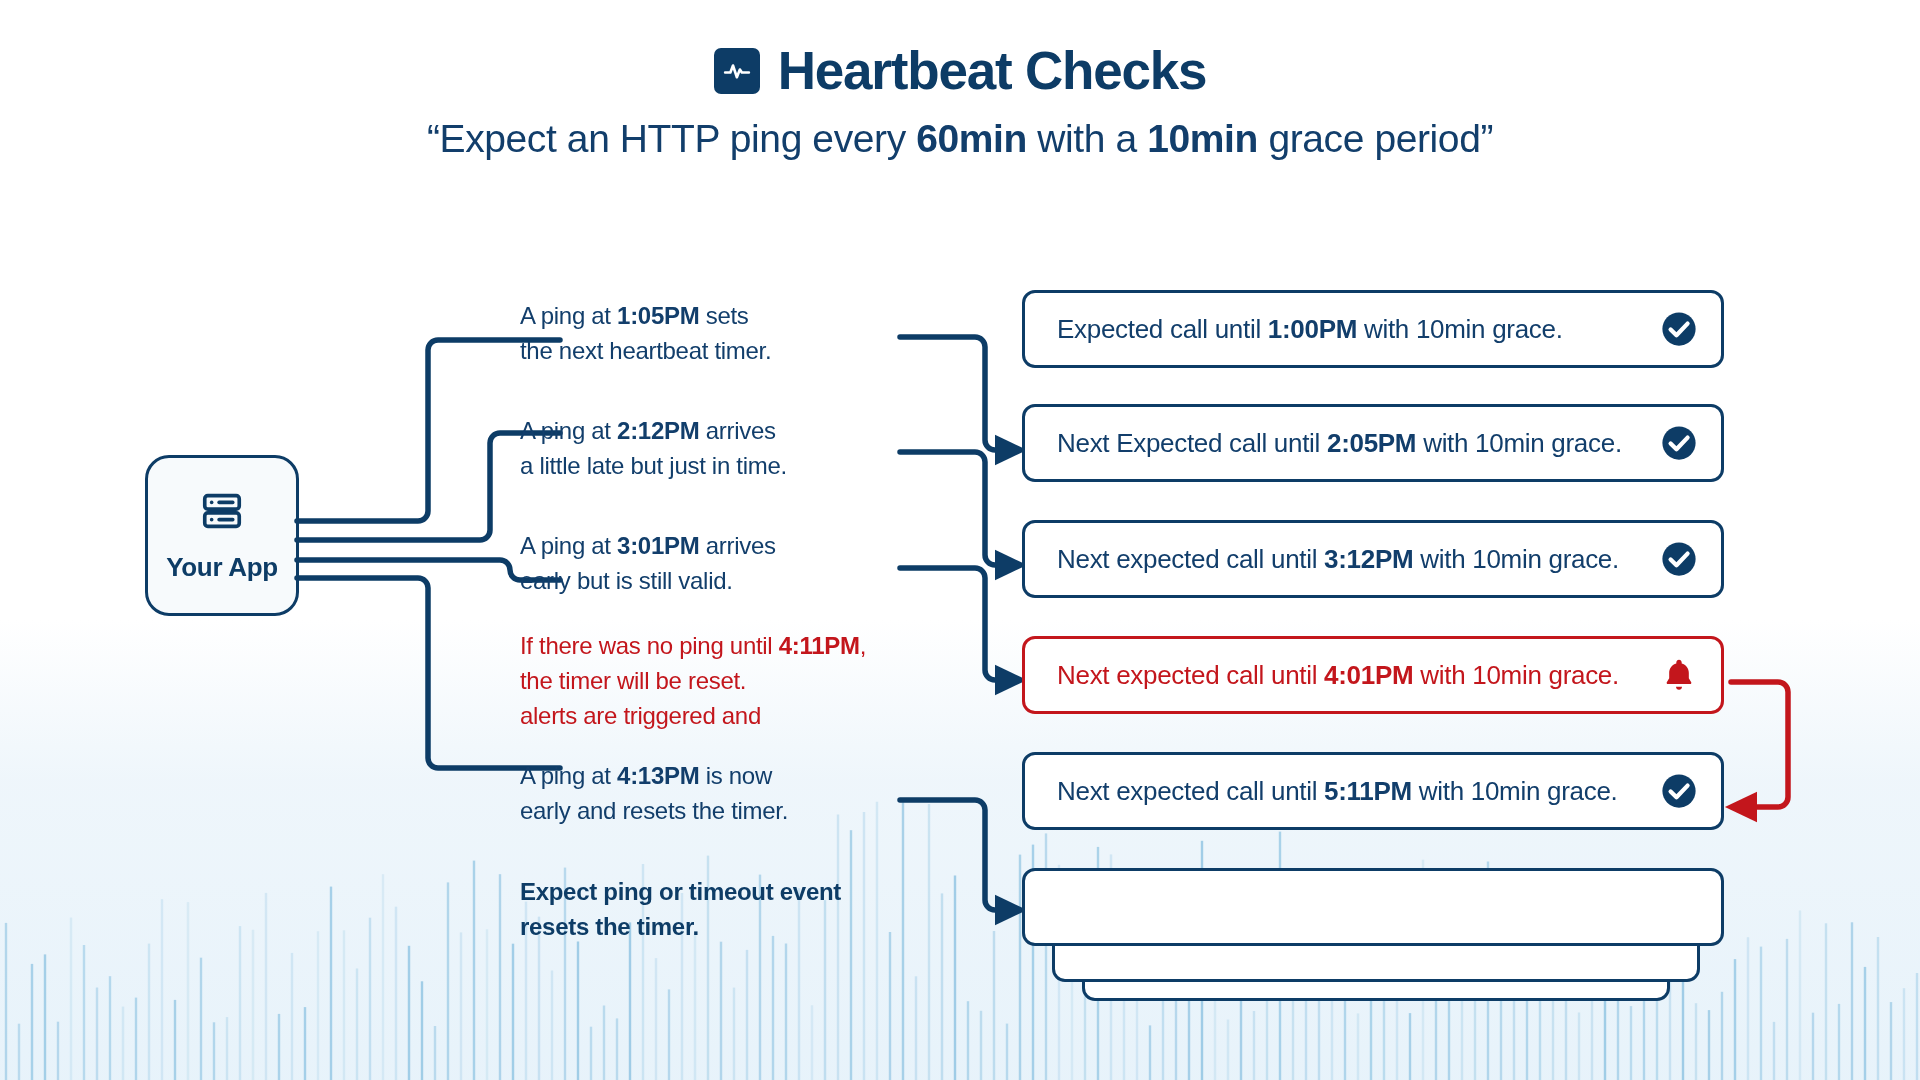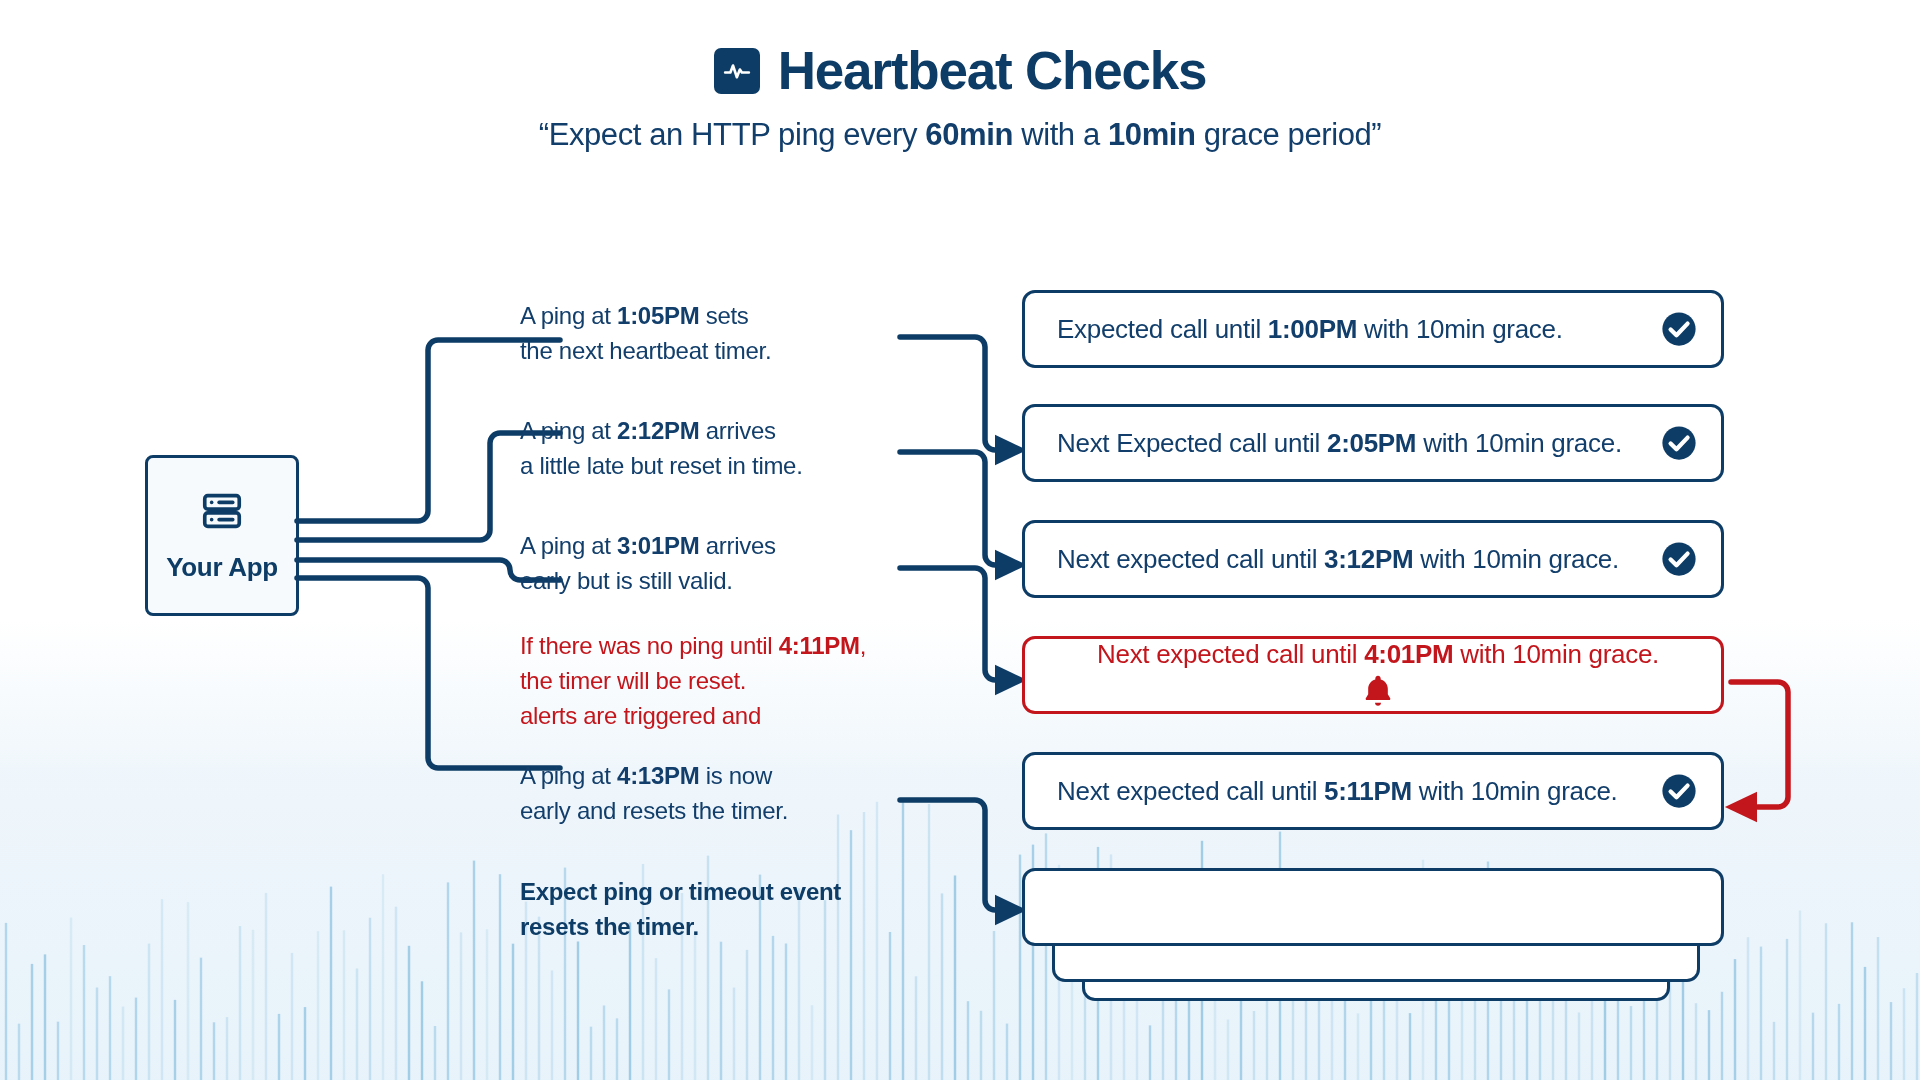--- a/index.html
+++ b/index.html
@@ -22,28 +22,28 @@
 
   
   .header{position:absolute;left:0;top:0;width:1920px;text-align:center;}
   .title-row{display:flex;align-items:center;justify-content:center;gap:18px;margin-top:44px;}
   .logo-mark{width:46px;height:46px;border-radius:7px;background:#0d3c66;display:flex;align-items:center;justify-content:center;}
   .page-title{
     font-size:53px;font-weight:bold;color:#0d3c66;letter-spacing:-1.2px;
     line-height:1;white-space:nowrap;
   }
   .subtitle{
-    margin-top:20px;font-size:31px;color:#123e6b;letter-spacing:-.4px;white-space:nowrap;
+    margin-top:20px;font-size:39px;color:#123e6b;letter-spacing:-.4px;white-space:nowrap;
   }
   .subtitle b{font-weight:bold;}
 
   
   .app-node{
     position:absolute;left:145px;top:455px;width:148px;height:155px;
-    border:3px solid #0d3c66;border-radius:8px;background:#f7fafc;
+    border:3px solid #0d3c66;border-radius:24px;background:#f7fafc;
     display:flex;flex-direction:column;align-items:center;justify-content:center;gap:14px;
   }
   .app-label{font-size:26px;font-weight:bold;color:#0d3c66;letter-spacing:-.3px;}
 
   
   .wires{position:absolute;left:0;top:0;width:1920px;height:1080px;pointer-events:none;}
 
   
   .note{position:absolute;font-size:24px;line-height:35px;letter-spacing:-.3px;color:#123e6b;white-space:nowrap;}
   .note b{font-weight:bold;}
@@ -54,21 +54,21 @@
   .card{
     position:absolute;left:1022px;width:702px;height:78px;
     border:3px solid #0d3c66;border-radius:13px;background:#ffffff;
     display:flex;align-items:center;box-sizing:border-box;
     padding:0 22px 0 32px;
   }
   .card .card-text{
     flex:1;font-size:26px;letter-spacing:-.3px;color:#123e6b;white-space:nowrap;
   }
   .card .card-text b{font-weight:bold;}
-  .card.alert{border-color:#c3161c;flex-direction:column;}
+  .card.alert{border-color:#c3161c;}
   .card.alert .card-text{color:#c3161c;}
   .badge{width:40px;height:40px;flex:0 0 40px;display:flex;align-items:center;justify-content:center;}
   .ghost{
     position:absolute;border:3px solid #0d3c66;border-radius:13px;background:#ffffff;
   }
 </style>
 </head>
 <body>
 
 <div id="stage">
@@ -282,21 +282,21 @@
       <path d="M1731 682 H1778 A10 10 0 0 1 1788 692 V797 A10 10 0 0 1 1778 807 H1752" marker-end="url(#arrow-red)"></path>
     </g>
   </svg>
 
   <div class="note" style="left:520px;top:298px;">
       <div><span>A ping at </span><b>1:05PM</b><span> sets</span></div>
       <div><span>the next heartbeat timer.</span></div>
     </div>
   <div class="note" style="left:520px;top:413px;">
       <div><span>A ping at </span><b>2:12PM</b><span> arrives</span></div>
-      <div><span>a little late but reset in time.</span></div>
+      <div><span>a little late but just in time.</span></div>
     </div>
   <div class="note" style="left:520px;top:528px;">
       <div><span> A ping at </span><b>3:01PM</b><span> arrives</span></div>
       <div><span> early but is still valid.</span></div>
     </div>
   <div class="note alert" style="left:520px;top:628px;">
       <div><span>If there was no ping until </span><b>4:11PM</b><span>,</span></div>
       <div><span>the timer will be reset.</span></div>
       <div><span>alerts are triggered and</span></div>
     </div>

